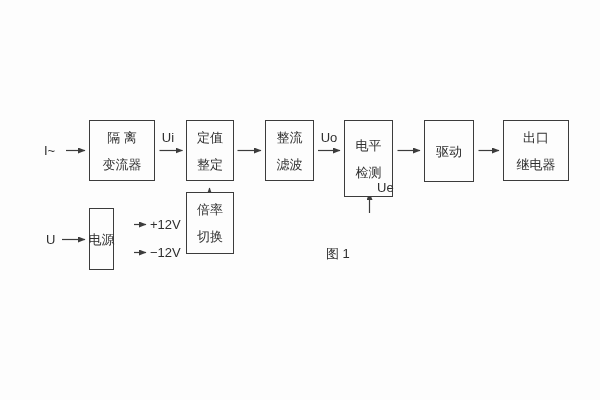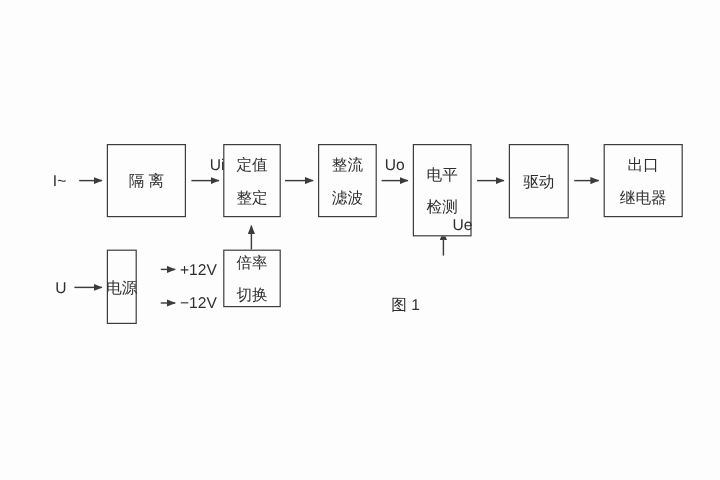--- a/index.html
+++ b/index.html
@@ -102,20 +102,21 @@
     <g>
       <path class="shaft" d="M209.5,208 V188" marker-end="url(#ah)"></path>
     </g>
     <g>
       <path class="shaft" d="M369.5,213 V193" marker-end="url(#ah)"></path>
     </g>
   </svg>
 
   <div class="box" style="left:89px;top:120px;width:66px;height:61px">
     <span class="l">隔 离</span>
+    <span class="l">变流器</span>
   </div>
 
   <div class="box" style="left:265px;top:120px;width:49px;height:61px">
     <span class="l">整流</span>
     <span class="l">滤波</span>
   </div>
 
   <div class="box" style="left:186px;top:120px;width:48px;height:61px">
     <span class="l">定值</span>
     <span class="l">整定</span>
@@ -132,29 +133,29 @@
 
   <div class="box" style="left:503px;top:120px;width:66px;height:61px">
     <span class="l">出口</span>
     <span class="l">继电器</span>
   </div>
 
   <div class="box" style="left:89px;top:208px;width:25px;height:62px">
     <span class="l">电源</span>
   </div>
 
-  <div class="box" style="left:186px;top:208px;width:48px;height:48px">
+  <div class="box" style="left:186px;top:192px;width:48px;height:62px">
     <span class="l">倍率</span>
     <span class="l">切换</span>
   </div>
 
 
   <span class="sig" style="left:44px;top:143px">I~</span>
 
-  <span class="sig center" style="left:169px;top:130px;width:24px">Ui</span>
+  <span class="sig center" style="left:156px;top:130px;width:24px">Ui</span>
 
   <span class="sig center" style="left:316px;top:130px;width:26px">Uo</span>
 
   <span class="sig" style="left:46px;top:232px">U</span>
 
   <span class="sig" style="left:150px;top:217px">+12V</span>
 
   <span class="sig" style="left:150px;top:245px">−12V</span>
 
   <span class="sig" style="left:377px;top:180px">Ue</span>

